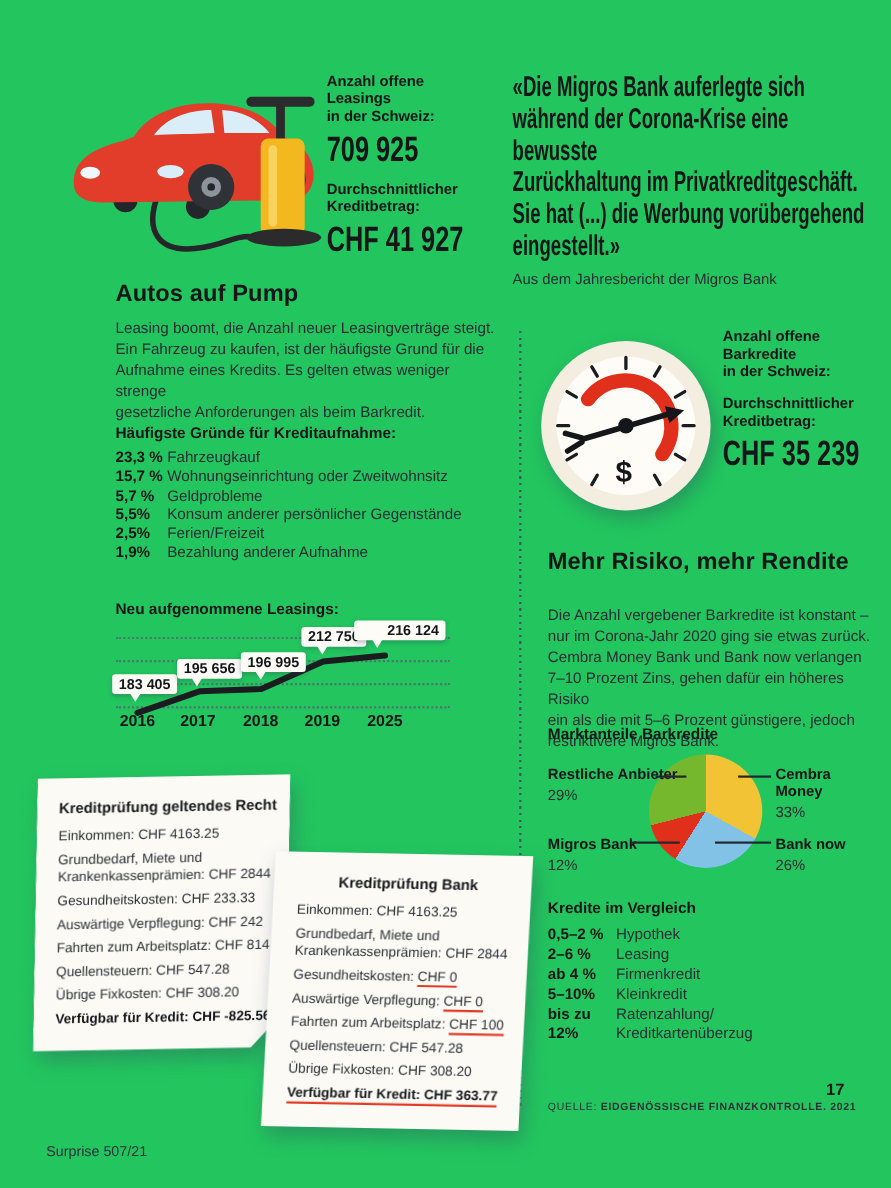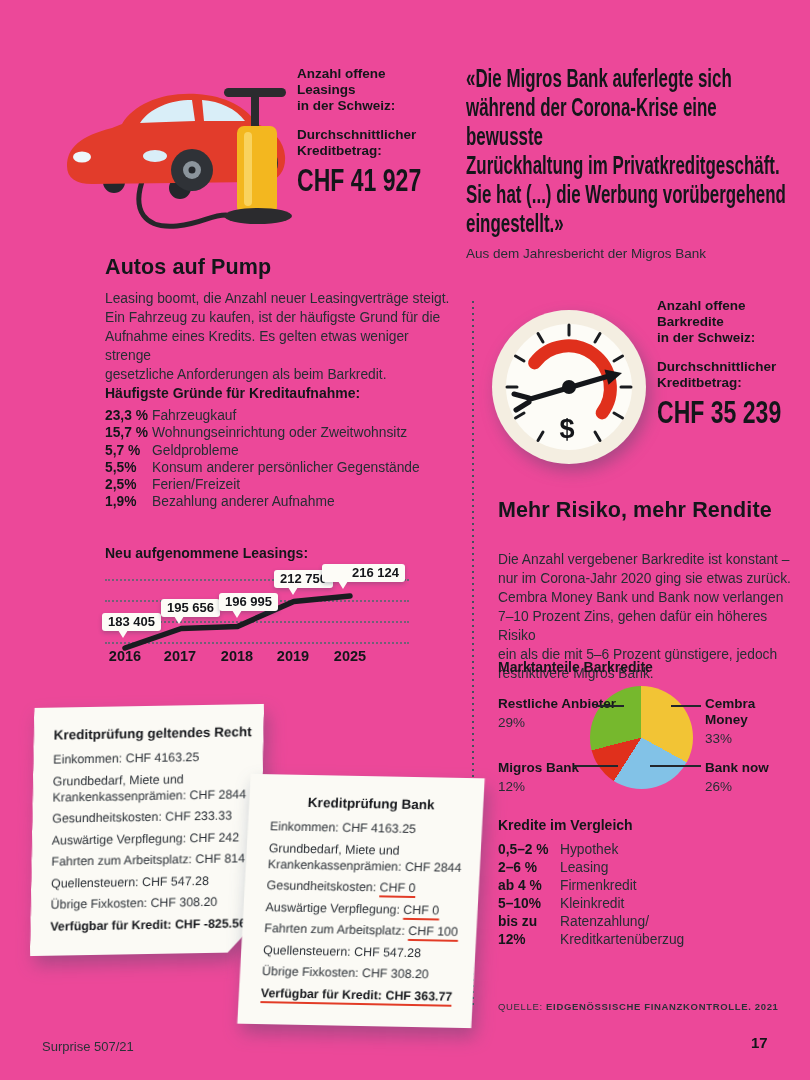--- a/index.html
+++ b/index.html
@@ -1,18 +1,18 @@
 <!DOCTYPE html>
 <html><head>
 <meta charset="utf-8">
 <style>
   html,body { margin:0; padding:0; background:#8fa9bd; }
   .page {
     position:relative; width:810px; height:1080px; margin:0 auto;
-    background:#ec4899; overflow:hidden;
+    background:#22c55e; overflow:hidden;
     font-family:"Liberation Sans", sans-serif; color:#1c2026;
   }
   .abs { position:absolute; }
   .pre { white-space:pre-line; }
 
   
   .h1 { font-size:21.5px; font-weight:700; color:#14161a; letter-spacing:.1px; }
   .sub { font-size:14px; font-weight:700; color:#14161a; }
   .body-text { font-size:13.8px; line-height:19px; color:#272d34; }
   .lbl { font-size:13.5px; font-weight:700; line-height:16px; color:#14161a; }
@@ -106,20 +106,21 @@
       <rect x="185" y="60" width="40" height="88" rx="7" fill="#f3b71f"></rect>
       <rect x="192" y="66" width="8" height="74" rx="4" fill="#f9d35e"></rect>
       <ellipse cx="206" cy="150" rx="34" ry="8" fill="#2b2b2e"></ellipse>
     </g>
   </svg>
 
   <div class="abs" style="left:297px;top:66px;width:165px;">
     <div class="lbl pre">Anzahl offene
 Leasings
 in der Schweiz:</div>
+    <div class="bignum"><span class="cond">709 925</span></div>
     <div class="lbl pre" style="margin-top:13px;">Durchschnittlicher
 Kreditbetrag:</div>
     <div class="bignum"><span class="cond">CHF 41 927</span></div>
   </div>
 
   <div class="abs" style="left:466px;top:64px;width:340px;">
     <div class="quote-text pre">«Die Migros Bank auferlegte sich
 während der Corona-Krise eine bewusste
 Zurückhaltung im Privatkreditgeschäft.
 Sie hat (...) die Werbung vorübergehend
@@ -304,15 +305,15 @@
 Kreditkartenüberzug</span>
       </div>
   </div>
 
   <div class="abs quelle" style="left:498px;top:1001px;">
     <span class="q1">QUELLE:</span>
     <span class="q2">EIDGENÖSSISCHE FINANZKONTROLLE. 2021</span>
   </div>
 
   <div class="abs footer" style="left:42px;top:1039px;">Surprise 507/21</div>
-  <div class="abs pagenum" style="left:751px;top:1034px;text-align:right;">17</div>
+  <div class="abs pagenum" style="left:751px;top:982px;text-align:right;">17</div>
 
 </div>
 
 </body></html>

